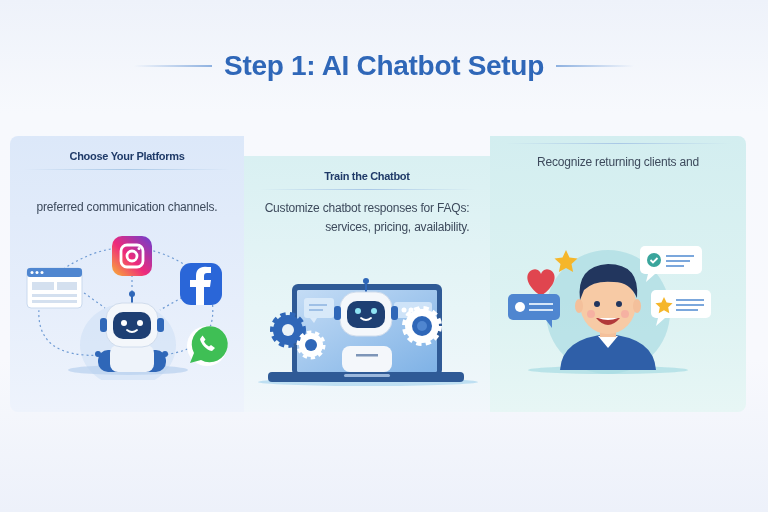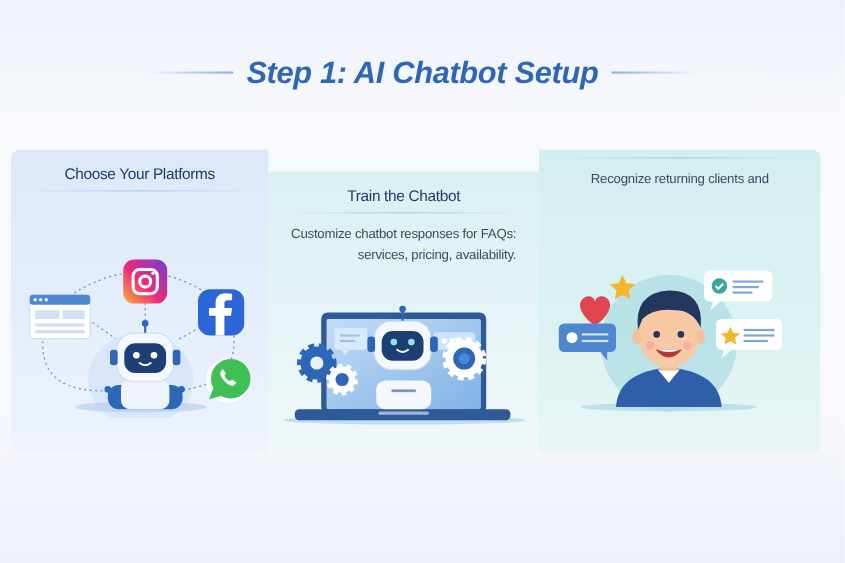--- a/index.html
+++ b/index.html
@@ -4,38 +4,38 @@
 <style>
   * { box-sizing: border-box; margin: 0; padding: 0; }
   html, body { width: 768px; height: 512px; overflow: hidden; }
   body {
     font-family: "Liberation Sans", sans-serif;
     background: linear-gradient(180deg, #eef2fa 0%, #f7f9fd 22%, #f8f9fd 70%, #edf1fa 100%);
     position: relative;
   }
   .title-row {
     position: absolute; left: 0; top: 44px; width: 768px; height: 44px;
-    display: flex; align-items: center; justify-content: center; font-style: italic;
+    display: flex; align-items: center; justify-content: center;
   }
   .title-line { width: 78px; height: 2px; background: linear-gradient(90deg, rgba(92,140,204,0) 0%, #8eb1e0 100%); margin: 0 12px; }
   .title-line.right { background: linear-gradient(90deg, #8eb1e0 0%, rgba(92,140,204,0) 100%); }
   .page-title {
     font-family: "Liberation Sans", sans-serif;
     font-weight: bold; font-size: 28px; color: #2f67b8; letter-spacing: -0.3px;
   }
   .panels {
     position: absolute; left: 10px; top: 136px; width: 736px; height: 276px;
     display: flex; border-radius: 8px; overflow: hidden;
   }
   .panel { position: relative; height: 100%; display: flex; flex-direction: column; align-items: center; }
   .panel.p1 { width: 234px; background: linear-gradient(180deg, #dce8f9 0%, #e6eefb 60%, #eef3fc 100%); }
   .panel.p2 { width: 246px; background: linear-gradient(180deg, #d9f0f2 0%, #e7f5f7 55%, #f3f7fc 100%); margin-top: 20px; }
   .panel.p3 { width: 256px; background: linear-gradient(180deg, #d3eef0 0%, #dcf2f2 60%, #e7f6f5 100%); }
   .panel-title {
-    margin-top: 14px; font-weight: normal; font-size: 14px; color: #1f3a68; letter-spacing: -0.3px; white-space: nowrap;
+    margin-top: 14px; font-weight: bold; font-size: 11px; color: #1f3a68; letter-spacing: -0.3px; white-space: nowrap;
   }
   .panel-divider {
     margin-top: 7px; width: 88%; height: 1px;
     background: linear-gradient(90deg, rgba(140,180,220,0) 0%, #a9c8e6 50%, rgba(140,180,220,0) 100%);
   }
   .panel-desc {
     margin-top: 9px; font-size: 12px; line-height: 19px; color: #3d4a5c; text-align: center; letter-spacing: -0.2px;
   }
   .panel.p2 .panel-desc { text-align: right; }
   .illus { position: absolute; left: 0; top: 94px; width: 100%; height: 150px; }
@@ -50,20 +50,21 @@
   <div class="title-line right"></div>
 </div>
 
 <div class="panels">
 
   <section class="panel p1">
     <h2 class="panel-title">Choose Your Platforms</h2>
     <div class="panel-divider"></div>
     <p class="panel-desc">
       <br>
+      <span>preferred communication channels.</span>
     </p>
     <div class="illus">
       <svg viewBox="0 0 234 150" xmlns="http://www.w3.org/2000/svg">
         <ellipse cx="118" cy="115" rx="48" ry="42" fill="#d3e3f6" opacity="0.7"></ellipse>
         <ellipse cx="118" cy="140" rx="60" ry="5" fill="#b8d0ee" opacity="0.7"></ellipse>
 
         <path d="M45 45 Q118 -10 190 45" stroke="#6f9bd4" stroke-width="1.2" stroke-dasharray="2 3" fill="none"></path>
         <path d="M30 70 Q20 130 95 125" stroke="#6f9bd4" stroke-width="1.2" stroke-dasharray="2 3" fill="none"></path>
         <path d="M200 60 Q215 120 150 125" stroke="#6f9bd4" stroke-width="1.2" stroke-dasharray="2 3" fill="none"></path>
         <line x1="122" y1="40" x2="122" y2="65" stroke="#6f9bd4" stroke-width="1.2" stroke-dasharray="2 3"></line>

